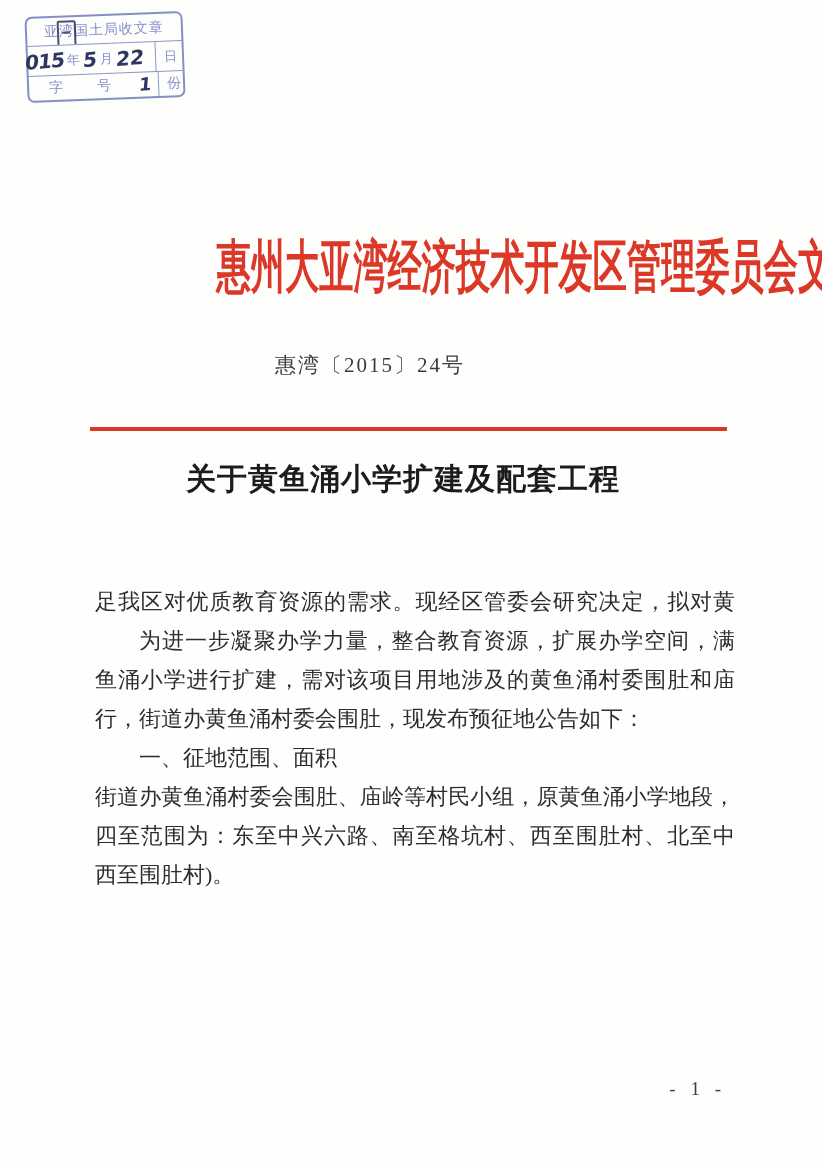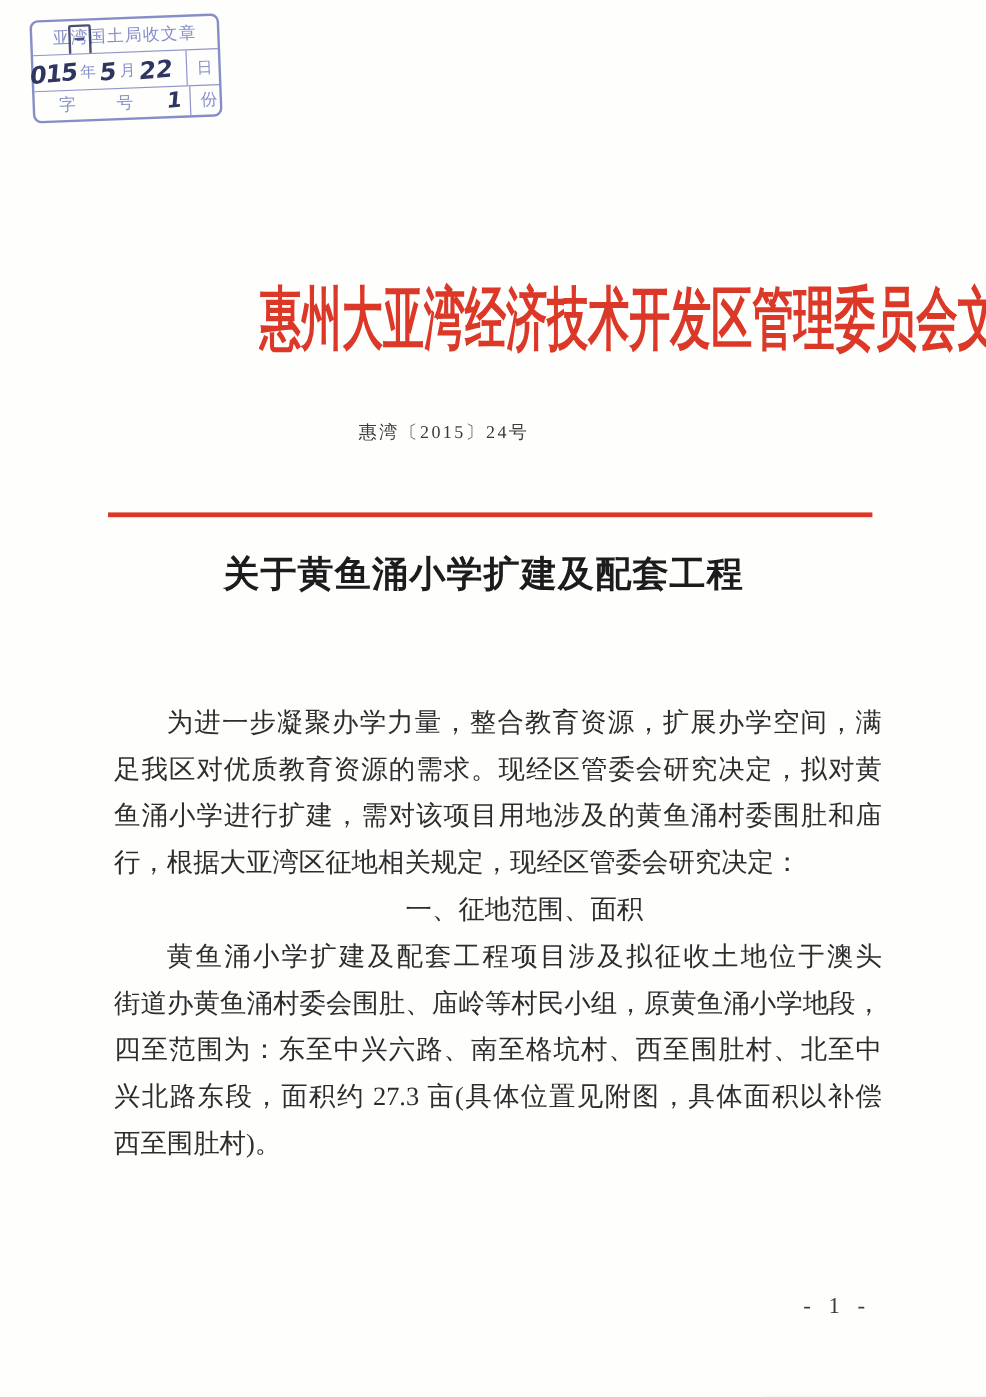--- a/index.html
+++ b/index.html
@@ -109,21 +109,21 @@
     transform: scaleX(0.60);
     transform-origin: 50% 50%;
     letter-spacing: 0;
   }
   .doc-number {
     position: absolute;
     top: 351px;
     left: 0;
     width: 740px;
     text-align: center;
-    font-size: 15px;
+    font-size: 21px;
     letter-spacing: 2px;
     color: #3a3a3a;
   }
   .red-rule {
     position: absolute;
     top: 427px;
     left: 90px;
     width: 637px;
     height: 4px;
     background: #dc3828;
@@ -153,21 +153,21 @@
     line-height: 39px;
     color: #2d2d2d;
   }
   .bline { height: 39px; white-space: nowrap; }
   .bline.fill {
     white-space: normal;
     text-align: justify;
     text-align-last: justify;
     text-justify: inter-character;
   }
-  .bline.indent { text-indent: 44px; text-align: center; }
+  .bline.indent { text-indent: 44px; }
 
   
   .page-num {
     position: absolute;
     top: 1078px;
     right: 96px;
     font-size: 19px;
     letter-spacing: 5px;
     color: #3c3c3c;
     font-family: "Liberation Serif", serif;
@@ -203,27 +203,25 @@
     <span class="inner">惠州大亚湾经济技术开发区管理委员会文件</span>
   </div>
   <div class="doc-number">惠湾〔2015〕24号</div>
   <div class="red-rule"></div>
 
   <div class="doc-title">
     <div>关于黄鱼涌小学扩建及配套工程</div>
   </div>
 
   <div class="body-text">
+    <div class="bline fill">足我区对优质教育资源的需求。现经区管委会研究决定，拟对黄</div>
     <div class="bline indent fill">为进一步凝聚办学力量，整合教育资源，扩展办学空间，满</div>
-    <div class="bline fill">足我区对优质教育资源的需求。现经区管委会研究决定，拟对黄</div>
     <div class="bline fill">鱼涌小学进行扩建，需对该项目用地涉及的黄鱼涌村委围肚和庙</div>
-    <div class="bline">行，根据大亚湾区征地相关规定，现经区管委会研究决定：</div>
+    <div class="bline">行，街道办黄鱼涌村委会围肚，现发布预征地公告如下：</div>
     <div class="bline indent">一、征地范围、面积</div>
-    <div class="bline indent fill">黄鱼涌小学扩建及配套工程项目涉及拟征收土地位于澳头</div>
     <div class="bline fill">街道办黄鱼涌村委会围肚、庙岭等村民小组，原黄鱼涌小学地段，</div>
     <div class="bline fill">四至范围为：东至中兴六路、南至格坑村、西至围肚村、北至中</div>
-    <div class="bline fill">兴北路东段，面积约 27.3 亩(具体位置见附图，具体面积以补偿</div>
     <div class="bline">西至围肚村)。</div>
   </div>
 
   <div class="page-num">- 1 -</div>
 
 </div>
 
 </body></html>

